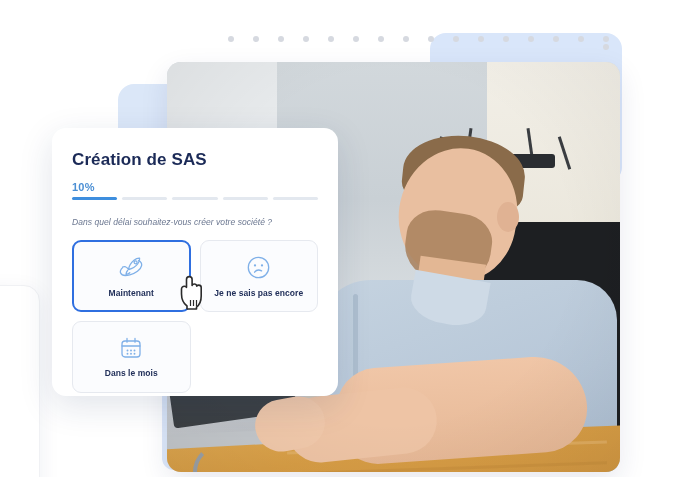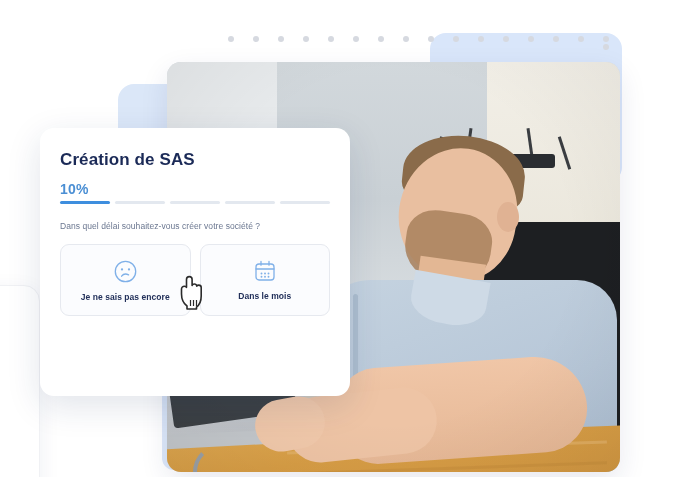--- a/index.html
+++ b/index.html
@@ -114,33 +114,33 @@
     border-radius:6px; transform:rotate(-8deg);
   }
   .ph-laptop-screen { left:4px; top:318px; width:124px; height:40px; background:#3d4145; border-radius:4px; transform:rotate(-8deg); }
   .ph-laptop-base { left:-14px; top:370px; width:150px; height:14px; background:#c3c7cb; border-radius:4px; transform:rotate(-3deg); }
   .ph-cable { left:26px; top:382px; width:56px; height:56px; border:4px solid #9aa0a6; border-radius:50%; border-top-color:transparent; border-right-color:transparent; }
   .ph-vign { left:0; top:0; width:453px; height:410px;
     background:radial-gradient(ellipse at 50% 45%, rgba(0,0,0,0) 55%, rgba(0,0,0,.06) 100%); }
 
   
   .form-card {
-    position:absolute; left:40px; top:128px; width:310px; height:268px;
+    position:absolute; left:52px; top:128px; width:286px; height:268px;
     background:#ffffff; border-radius:14px;
     box-shadow:0 10px 34px rgba(26,43,94,.13);
     padding:22px 20px 0 20px;
   }
   .card-title {
     font-size:17px; font-weight:700; color:#1b2a57; letter-spacing:.1px;
   }
-  .pct { font-size:14px; color:#4b8fd4; font-weight:600; margin-top:11px; letter-spacing:.2px; }
+  .pct { font-size:11px; color:#4b8fd4; font-weight:600; margin-top:11px; letter-spacing:.2px; }
   .bar { display:flex; gap:5px; margin-top:4px; }
   .bar span { flex:1; height:2.5px; border-radius:2px; background:#e3e8ef; display:block; }
   .bar span.on { background:#3e8ede; }
-  .question { margin-top:17px; font-size:8.5px; color:#6b7790; letter-spacing:.05px; }
+  .question { margin-top:17px; font-size:8.5px; color:#6b7790; letter-spacing:.05px;font-style:italic; }
 
   .grid { margin-top:13px; display:grid; grid-template-columns:1fr 1fr; gap:9px; }
   .opt {
     position:relative; height:72px; border:1px solid #e6e9ef; border-radius:9px;
     background:#fbfcfe; display:flex; flex-direction:column;
     align-items:center; justify-content:center; gap:7px; cursor:pointer;
   }
   .opt.sel { border:2px solid #2f6fe0; background:#fbfcfe; }
   .opt-label { font-size:8.5px; font-weight:700; color:#22305a; letter-spacing:.05px; }
   .opt svg { display:block; }
@@ -237,20 +237,33 @@
         <span class="on"></span>
         <span></span>
         <span></span>
         <span></span>
         <span></span>
       </div>
 
     <div class="question">Dans quel délai souhaitez-vous créer votre société ?</div>
 
     <div class="grid">
+        <div class="opt sel">
+          <span>
+            <svg width="28" height="28" viewBox="0 0 28 28" fill="none" stroke="#7fb0e8" stroke-width="1.3" stroke-linecap="round" stroke-linejoin="round">
+              <path d="M11.4 16.3 C11.4 16.3 12.6 10.8 17 7.2 C19.1 5.5 21.4 5 22.6 5.1 C22.8 6.3 22.4 8.7 20.7 10.9 C17.2 15.3 11.7 16.5 11.7 16.5 Z"></path>
+              <path d="M11.6 16.4 L9.6 14.4"></path>
+              <circle cx="18.6" cy="9.3" r="1.5"></circle>
+              <path d="M10.6 17.5 C9.3 18.8 9 21.3 9 21.3 C9 21.3 11.5 21 12.8 19.7"></path>
+              <path d="M8.6 13.8 C7 13.4 5.6 14 5.6 14"></path>
+              <path d="M21.5 7.6 C23.6 8.6 25 10.6 24.6 12.6 C23.9 16.6 18.2 20.4 12.8 21.8 C8.4 23 4.6 22.2 3.6 20 C2.9 18.4 3.8 16.3 5.6 14.6"></path>
+            </svg>
+          </span>
+          <div class="opt-label">Maintenant</div>
+        </div>
         <div class="opt">
           <span>
             <svg width="27" height="27" viewBox="0 0 27 27" fill="none" stroke="#7fb0e8" stroke-width="1.3" stroke-linecap="round" stroke-linejoin="round">
               <circle cx="13.5" cy="13.5" r="10.2"></circle>
               <circle cx="10" cy="11.4" r="1.15" fill="#7fb0e8" stroke="none"></circle>
               <circle cx="17" cy="11.4" r="1.15" fill="#7fb0e8" stroke="none"></circle>
               <path d="M9.6 18.2 C11.2 16.1 14.1 15.6 16.6 16.9"></path>
             </svg>
           </span>
           <div class="opt-label">Je ne sais pas encore</div>

